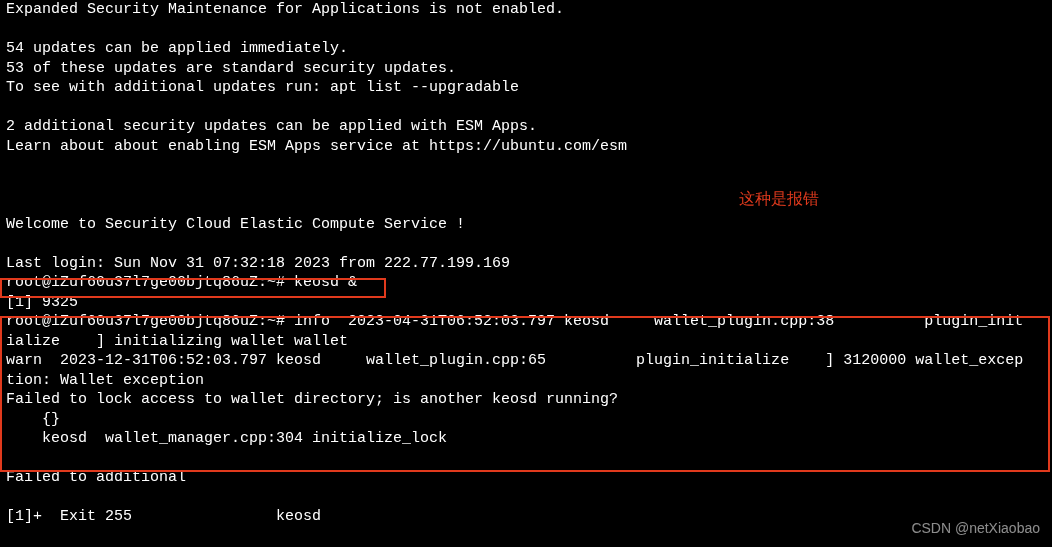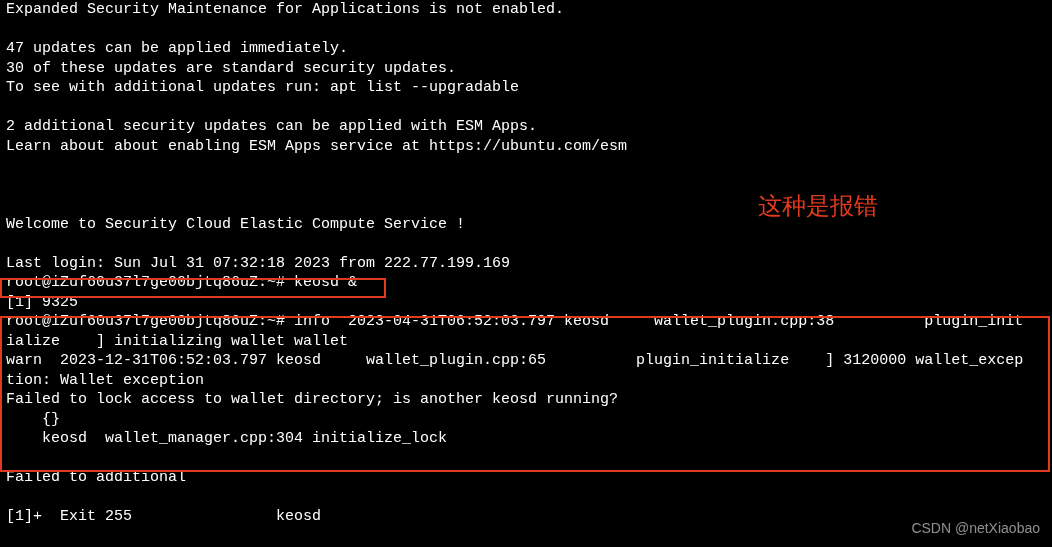--- a/index.html
+++ b/index.html
@@ -12,24 +12,24 @@
       width: 1052px;
       height: 547px;
       overflow: hidden;
       position: relative;
       padding: 0 6px;
     }
     .line { white-space: pre; }
     .annotation {
       position: absolute;
       color: #e13a1d;
-      font-family: Liberation Sans, sans-serif;
-      font-size: 24px;
+      font-family: Liberation Mono, monospace;
+      font-size: 16px;
       top: 190px;
-      left: 758px;
+      left: 739px;
     }
     .box1 {
       position: absolute;
       border: 2px solid #e13a1d;
       top: 278px;
       left: 0px;
       width: 386px;
       height: 20px;
       pointer-events: none;
     }
@@ -49,32 +49,32 @@
       color: rgba(255,255,255,0.55);
       font-family: Arial, sans-serif;
       font-size: 14px;
     }
   </style>
 </head>
 <body>
 
 <div class="line">Expanded Security Maintenance for Applications is not enabled.</div>
 <div class="line"> </div>
-<div class="line">47 updates can be applied immediately.</div>
-<div class="line">30 of these updates are standard security updates.</div>
+<div class="line">54 updates can be applied immediately.</div>
+<div class="line">53 of these updates are standard security updates.</div>
 <div class="line">To see with additional updates run: apt list --upgradable</div>
 <div class="line"> </div>
 <div class="line">2 additional security updates can be applied with ESM Apps.</div>
 <div class="line">Learn about about enabling ESM Apps service at https://ubuntu.com/esm</div>
 <div class="line"> </div>
 <div class="line"> </div>
 <div class="line"> </div>
 <div class="line">Welcome to Security Cloud Elastic Compute Service !</div>
 <div class="line"> </div>
-<div class="line">Last login: Sun Jul 31 07:32:18 2023 from 222.77.199.169</div>
+<div class="line">Last login: Sun Nov 31 07:32:18 2023 from 222.77.199.169</div>
 <div class="line">root@iZuf60u37l7ge00bjtq86uZ:~# keosd &amp;</div>
 <div class="line">[1] 9325</div>
 <div class="line">root@iZuf60u37l7ge00bjtq86uZ:~# info  2023-04-31T06:52:03.797 keosd     wallet_plugin.cpp:38          plugin_init</div>
 <div class="line">ialize    ] initializing wallet wallet</div>
 <div class="line">warn  2023-12-31T06:52:03.797 keosd     wallet_plugin.cpp:65          plugin_initialize    ] 3120000 wallet_excep</div>
 <div class="line">tion: Wallet exception</div>
 <div class="line">Failed to lock access to wallet directory; is another keosd running?</div>
 <div class="line">    {}</div>
 <div class="line">    keosd  wallet_manager.cpp:304 initialize_lock</div>
 <div class="line"> </div>

